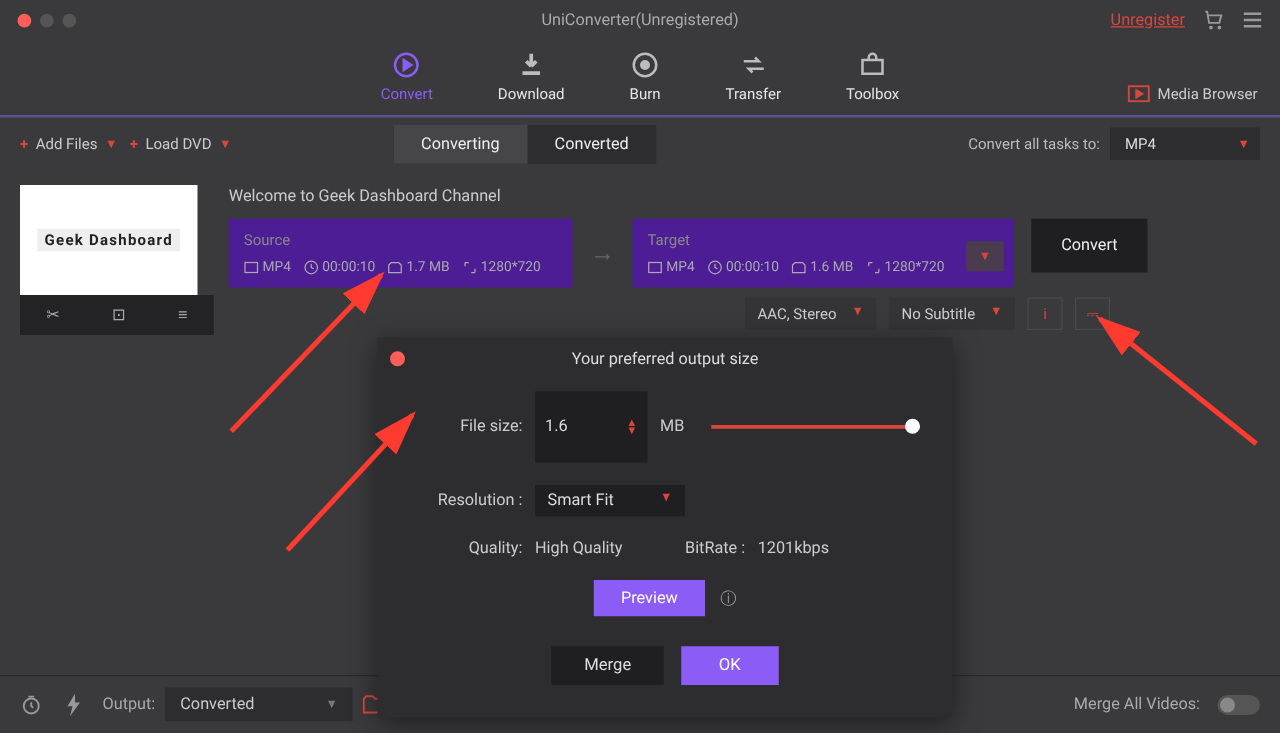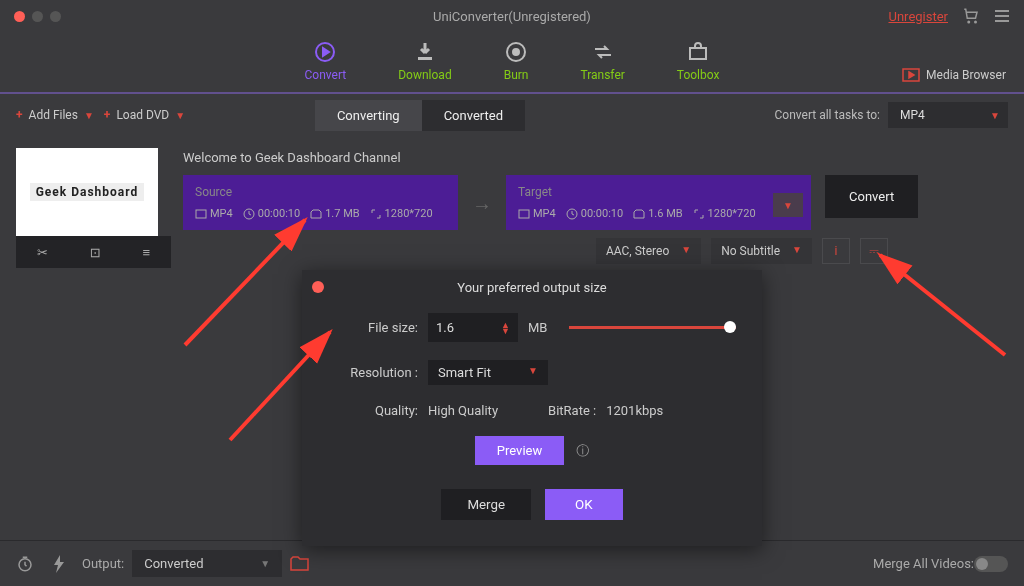--- a/index.html
+++ b/index.html
@@ -7,21 +7,21 @@
 .window{background:#3a3a3d;width:100%;height:100%;display:flex;flex-direction:column}
 .titlebar{display:flex;align-items:center;height:32px;padding:0 14px;position:relative}
 .traffic{display:flex;gap:7px}
 .dot{width:11px;height:11px;border-radius:50%}
 .dot-close{background:#ff5f57}.dot-min{background:#555}.dot-max{background:#555}
 .titlebar-title{position:absolute;left:50%;transform:translateX(-50%);color:#aaa;font-size:13px}
 .titlebar-right{margin-left:auto;display:flex;gap:14px;align-items:center}
 .unreg{color:#d9463c;text-decoration:underline;cursor:pointer}
 .icon{display:inline-flex;align-items:center;justify-content:center}
 .toptabs{display:flex;align-items:center;justify-content:center;gap:52px;padding:8px 0 10px;position:relative}
-.toptab{display:flex;flex-direction:column;align-items:center;gap:4px;color:#84cc16;cursor:pointer;font-size:12px}
+.toptab{display:flex;flex-direction:column;align-items:center;gap:4px;color:#e5e5e5;cursor:pointer;font-size:12px}
 .toptab.active{color:#8b5cf6}
 .toptab .ti{width:24px;height:24px}
 .media-browser{position:absolute;right:18px;bottom:10px;color:#ccc;font-size:12px;display:flex;align-items:center;gap:6px}
 .sep{height:2px;background:#7c5fc4;opacity:.6}
 .toolbar{display:flex;align-items:center;height:42px;padding:0 16px;gap:10px;background:#3a3a3d}
 .tbtn{display:flex;align-items:center;gap:6px;color:#ccc;cursor:pointer;font-size:12px}
 .plus{color:#d9463c;font-weight:bold}
 .chev{color:#d9463c;font-size:10px}
 .center-tabs{margin-left:auto;margin-right:auto;display:flex;background:#2d2d30}
 .ctab{padding:8px 22px;cursor:pointer;font-size:13px;color:#eee}
@@ -48,38 +48,38 @@
 .subrow{display:flex;gap:10px;align-items:center;justify-content:flex-end;padding-right:10px}
 .subsel{background:#343437;padding:6px 10px;display:flex;gap:12px;color:#ccc;font-size:12px;cursor:pointer}
 .subsel .dd{color:#d9463c;font-size:10px}
 .sq{width:28px;height:26px;border:1px solid #4a4a4d;display:flex;align-items:center;justify-content:center;color:#d9463c;cursor:pointer;font-size:12px}
 .dialog{position:absolute;left:302px;top:270px;width:460px;background:#2d2d30;padding:0 0 18px;box-shadow:0 4px 20px rgba(0,0,0,.5)}
 .dlg-title{text-align:center;padding:10px;color:#ddd;font-size:13px;position:relative}
 .dlg-close{position:absolute;left:10px;top:11px;width:12px;height:12px;border-radius:50%;background:#ff5f57;cursor:pointer}
 .dlg-body{padding:8px 26px;display:flex;flex-direction:column;gap:18px}
 .drow{display:flex;align-items:center;gap:10px}
 .dlabel{width:90px;text-align:right;color:#ccc;font-size:13px}
-.dinput{background:#1f1f22;padding:7px 8px;color:#ddd;width:90px;display:flex;align-items:center;justify-content:space-between}
+.dinput{background:#1f1f22;padding:21px 8px;color:#ddd;width:90px;display:flex;align-items:center;justify-content:space-between}
 .stepper{display:flex;flex-direction:column;line-height:6px;font-size:9px;color:#d9463c}
 .dunit{color:#ccc;font-size:13px}
 .slider{flex:1;height:3px;background:#d9463c;position:relative;margin-left:12px}
 .slider-thumb{position:absolute;right:0;top:-5px;width:12px;height:12px;border-radius:50%;background:#fff}
 .dsel{background:#1f1f22;padding:5px 10px;color:#ddd;width:120px;display:flex;justify-content:space-between;align-items:flex-start}
 .dsel .dd{color:#d9463c;font-size:10px}
 .qrow{display:flex;gap:50px;align-items:center}
 .preview-btn{background:#8b5cf6;color:#fff;padding:7px 22px;border:none;cursor:pointer;font-size:13px}
 .btnrow{display:flex;gap:14px;justify-content:center;margin-top:6px}
 .reset-btn{background:#1f1f22;color:#ddd;padding:8px 26px;border:none;cursor:pointer}
 .ok-btn{background:#8b5cf6;color:#fff;padding:8px 30px;border:none;cursor:pointer}
 .footer{position:absolute;bottom:0;left:0;right:0;height:46px;background:#3a3a3d;border-top:1px solid #2a2a2d;display:flex;align-items:center;padding:0 16px;gap:16px}
 .foot-left{display:flex;gap:18px;align-items:center;color:#999}
 .output-sel{display:flex;align-items:center;gap:8px}
 .output-box{background:#2d2d30;padding:6px 12px;color:#ccc;min-width:150px;display:flex;justify-content:space-between;align-items:center}
 .folder{color:#d9463c;font-size:16px}
-.foot-right{margin-left:auto;display:flex;align-items:center;}
+.foot-right{margin-left:auto;display:flex;align-items:center;gap:14px}
 .toggle{width:34px;height:16px;background:#555;border-radius:8px;position:relative}
 .toggle::after{content:'';position:absolute;left:2px;top:2px;width:12px;height:12px;background:#888;border-radius:50%}
 .convert-all{background:#8b5cf6;color:#fff;padding:10px 22px;border:none;cursor:pointer;font-size:14px}
 .arrow-annot{position:absolute;pointer-events:none;z-index:5}
 svg{display:block}
 </style>
 </head>
 <body>
 
 <div class="window">

